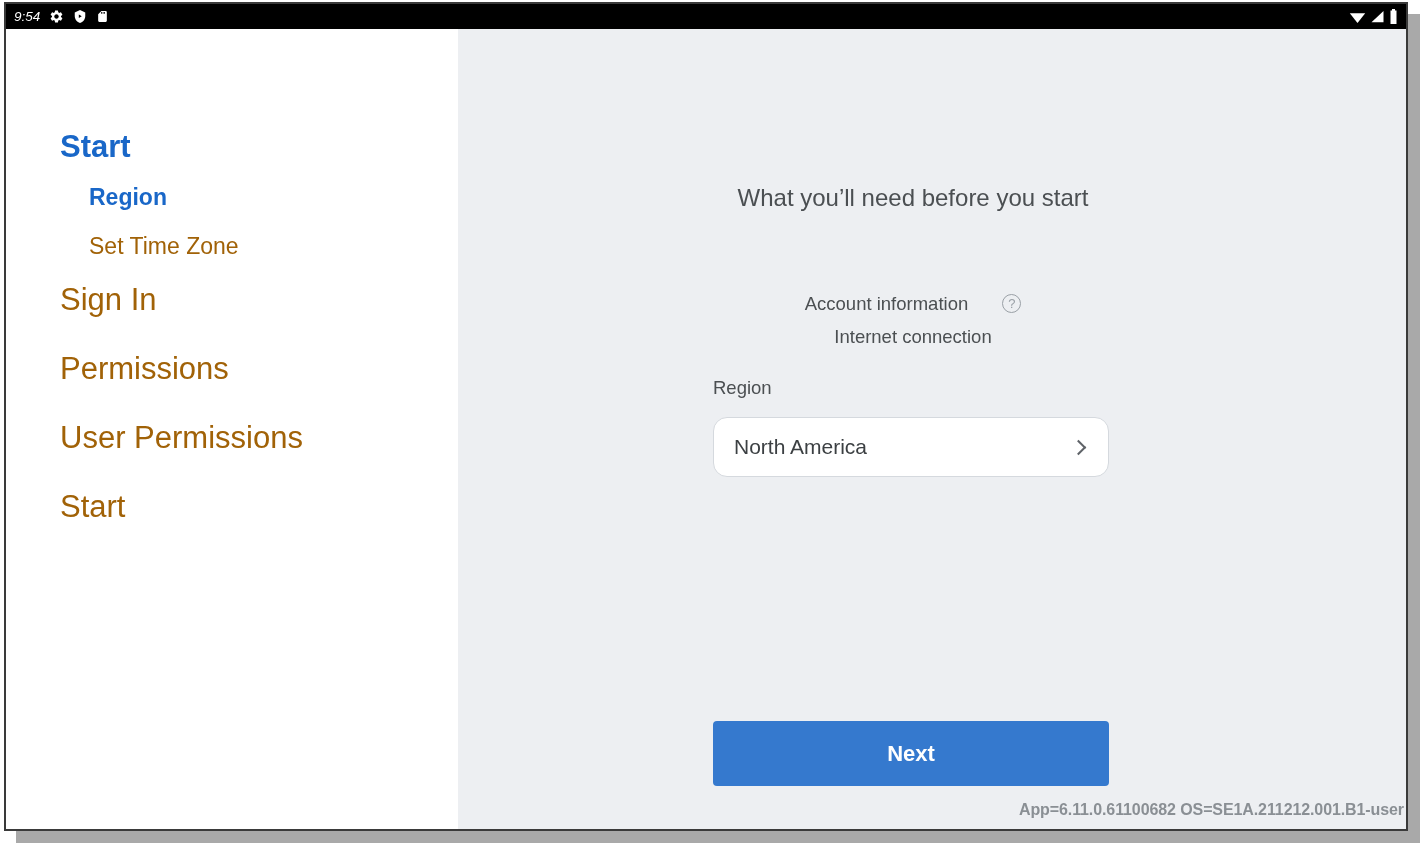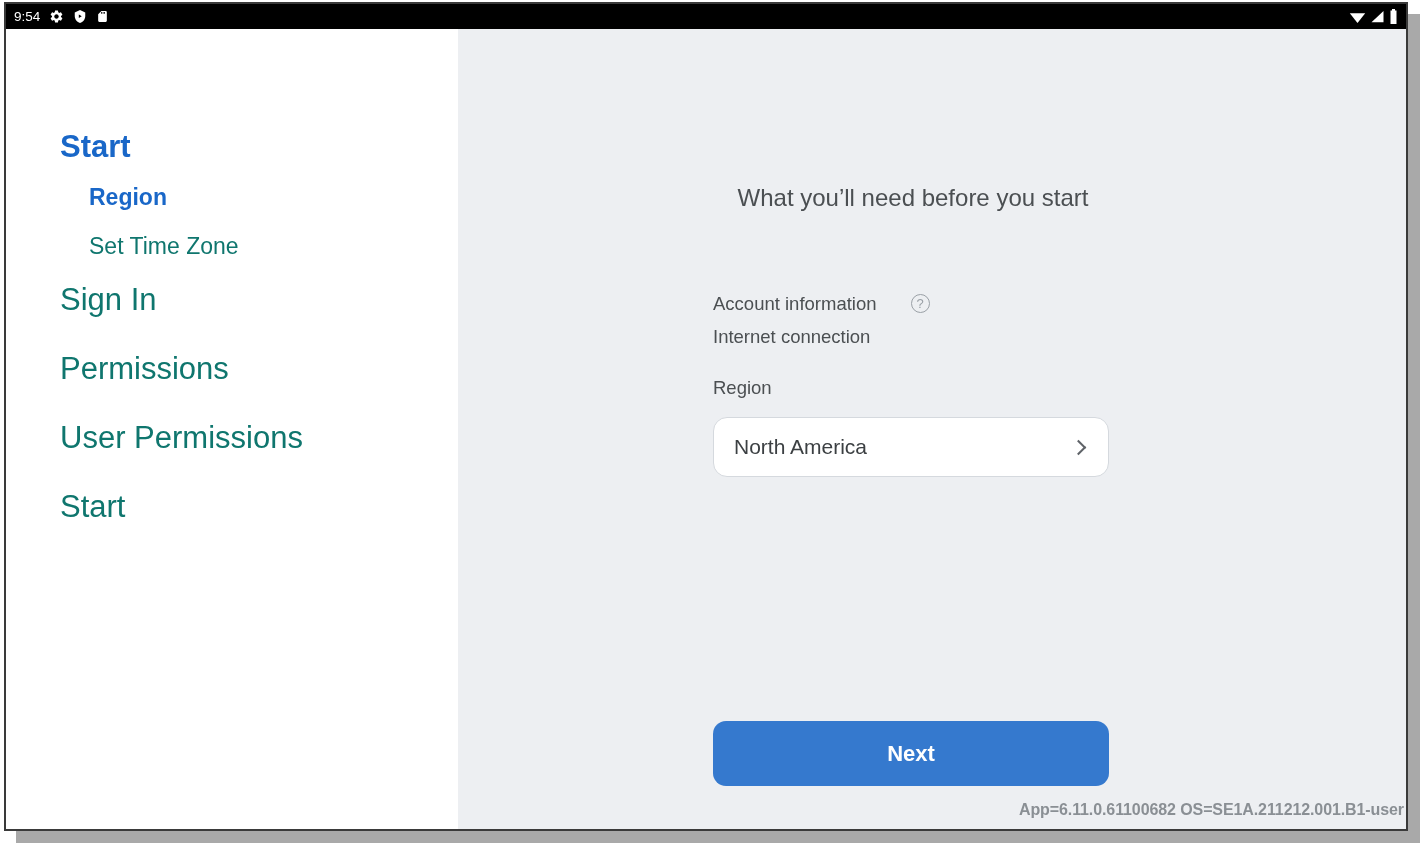--- a/index.html
+++ b/index.html
@@ -36,20 +36,21 @@
     top: 0;
     width: 100%;
     height: 25px;
     background: #000000;
     color: #ffffff;
     display: flex;
     align-items: center;
     justify-content: space-between;
     padding: 0 8px;
     box-sizing: border-box;
+    font-style: italic;
   }
   .status-left {
     display: flex;
     align-items: center;
     gap: 9px;
   }
   .status-right {
     display: flex;
     align-items: center;
     gap: 4px;
@@ -86,21 +87,21 @@
 
   
   #nav-list {
     position: absolute;
     left: 54px;
     top: 102px;
     width: 430px;
   }
   .nav-item {
     display: block;
-    color: #0f766e;
+    color: #a16207;
     white-space: nowrap;
   }
   .nav-item.level0 {
     font-size: 31px;
     line-height: 1;
     margin-bottom: 38px;
     font-weight: 400;
   }
   .nav-item.level0.first { margin-bottom: 24px; }
   .nav-item.level1 {
@@ -138,20 +139,21 @@
     position: absolute;
     top: 258px;
     left: 0;
     width: 400px;
   }
   .req-row {
     display: flex;
     align-items: center;
     height: 33px;
     gap: 34px;
+    justify-content: center;
   }
   .req-label {
     font-size: 18.5px;
     color: #4b4f52;
     white-space: nowrap;
   }
   .help-icon {
     width: 19px;
     height: 19px;
     border: 1.6px solid #9aa0a6;
@@ -199,21 +201,21 @@
     margin-right: 6px;
   }
   #next-button {
     position: absolute;
     top: 692px;
     left: 0;
     width: 396px;
     height: 65px;
     background: #3579ce;
     border: none;
-    border-radius: 13px;
+    border-radius: 4px;
     color: #ffffff;
     font-size: 22px;
     font-weight: 700;
     font-family: "Liberation Sans", sans-serif;
     cursor: pointer;
     display: flex;
     align-items: center;
     justify-content: center;
   }
   #version-footer {

